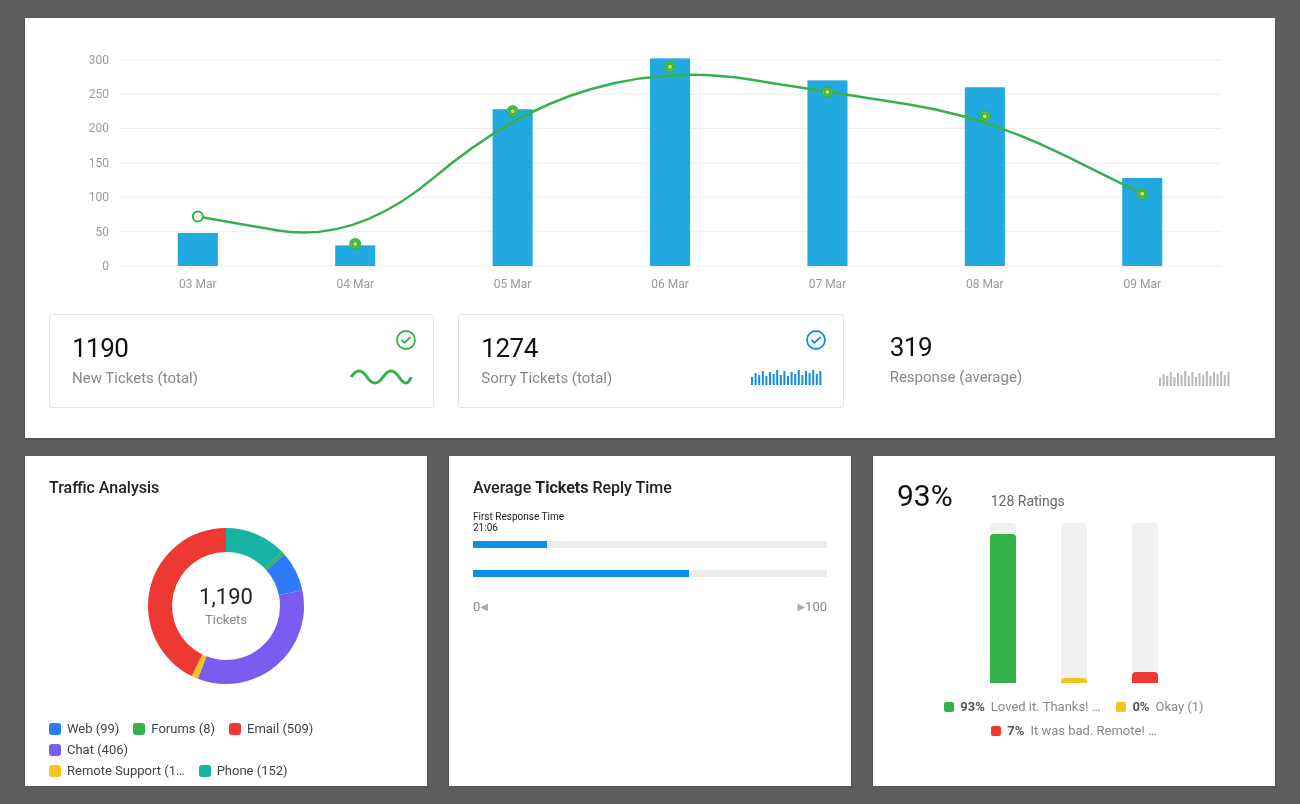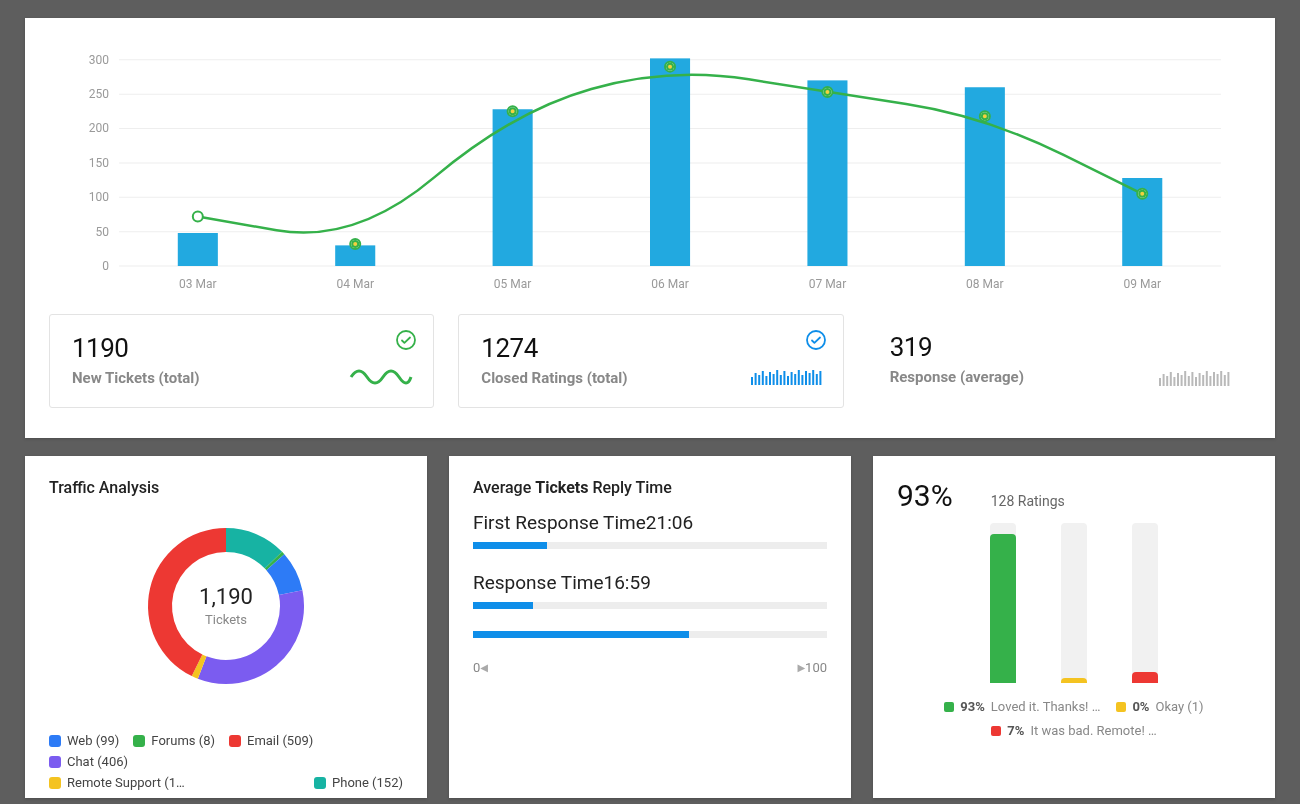--- a/index.html
+++ b/index.html
@@ -27,48 +27,48 @@
 
   
   .kpi-row { display: flex; gap: 24px; margin-top: 20px; }
   .kpi {
     flex: 1;
     padding: 18px 22px 20px;
     position: relative;
   }
   .kpi.boxed { border: 1px solid #e3e3e3; border-radius: 3px; }
   .kpi .val { font-size: 26px; font-weight: 400; color: #111; letter-spacing: -0.5px;}
-  .kpi .lbl { font-size: 15px; color: #888; margin-top: 6px; font-weight: bold; }
+  .kpi .lbl { font-size: 15px; color: #888; margin-top: 6px; }
   .kpi .spark { position: absolute; right: 20px; bottom: 18px; }
   .kpi .check { position: absolute; right: 16px; top: 14px; }
   .check-green circle { fill:none; stroke:#35b14a; stroke-width:1.8; }
   .check-green path  { fill:none; stroke:#35b14a; stroke-width:1.8; stroke-linecap:round; stroke-linejoin:round; }
   .check-blue  circle { fill:none; stroke:#0e8ee9; stroke-width:1.8; }
   .check-blue  path   { fill:none; stroke:#0e8ee9; stroke-width:1.8; stroke-linecap:round; stroke-linejoin:round; }
   .wavy { fill:none; stroke:#35b14a; stroke-width:3; }
 
   
   .row3 { display: flex; gap: 22px; margin-top: 18px; }
   .card { flex: 1; padding: 22px 24px 8px; min-height: 300px; }
   .card-title { font-size: 16px; color:#222; font-weight:500; margin-bottom: 14px;}
   .card-title .bold { font-weight:700; }
 
   
   .donut-wrap{ display:flex; justify-content:center; }
   .donut-center-num{ font-size:22px; fill:#222; text-anchor:middle; }
   .donut-center-lbl{ font-size:13px; fill:#888; text-anchor:middle;}
-  .legend { display:flex; flex-wrap:wrap; column-gap:14px; row-gap:6px; margin-top:32px; font-size:13px; color:#444; justify-content:flex-start;}
+  .legend { display:flex; flex-wrap:wrap; column-gap:14px; row-gap:6px; margin-top:20px; font-size:13px; color:#444; justify-content:flex-start;}
   .legend-item{ display:inline-flex; align-items:center; gap:6px; white-space:nowrap;}
-  .legend-row2{ width:100%; display:flex; justify-content:space-between; column-gap:14px;}
+  .legend-row2{ width:100%; display:flex; justify-content:flex-start; column-gap:14px;}
   .sw{ width:12px; height:12px; border-radius:3px; display:inline-block;}
 
   
   .rt-list{ margin-top:10px;}
   .rt-row{ margin: 10px 0 22px; }
-  .rt-top{ display:flex; justify-content:flex-start; font-size:19px; color:#222; margin-bottom:8px;}
+  .rt-top{ display:flex; justify-content:flex-end; font-size:10px; color:#222; margin-bottom:8px;flex-direction:column;}
   .rt-bar{ height:7px; background:#ededed; border-radius:0; position:relative;}
   .rt-fill{ height:100%; background:#0e8ee9;}
   .rt-axis{ display:flex; justify-content:space-between; align-items:center; color:#888; font-size:13px; margin-top:6px;}
   .rt-axis .arrow{ font-size:10px; color:#aaa; user-select:none;}
   .rt-unit{ text-align:center; color:#888; font-size:13px; margin-top:2px;}
 
   
   .hap-top{ display:flex; align-items:baseline; gap:38px;}
   .hap-pct{ font-size:30px; font-weight:400; color:#111;}
   .hap-count{ font-size:14px; color:#666;}
@@ -142,21 +142,21 @@
       </span>
       <span class="spark">
         <svg width="64" height="22">
             <path class="wavy" d="M2 14 Q10 2 18 14 T34 14 T50 14 T62 14"></path>
           </svg>
       </span>
     </div>
 
     <div class="kpi boxed">
       <div class="val">1274</div>
-      <div class="lbl">Closed  Ratings (total)</div>
+      <div class="lbl">Sorry  Tickets (total)</div>
       <span class="check check-blue">
         <svg width="22" height="22">
             <circle cx="11" cy="11" r="9"></circle>
             <path d="M7 11.5l2.4 2.4L15 8.5"></path>
           </svg>
       </span>
       <span class="spark">
         <svg id="sparkBlue" width="72" height="20">
             <rect x="0" y="12" width="2" height="8" fill="#0e8ee9"></rect>
             <rect x="3.6" y="8" width="2" height="12" fill="#0e8ee9"></rect>
@@ -249,29 +249,20 @@
     <div class="rt-row">
       <div class="rt-top">
         <span>First Response Time</span>
         <span>21:06</span>
       </div>
       <div class="rt-bar">
         <div class="rt-fill" style="width:21%"></div>
       </div>
     </div>
     <div class="rt-row">
-      <div class="rt-top">
-        <span>Response Time</span>
-        <span>16:59</span>
-      </div>
-      <div class="rt-bar">
-        <div class="rt-fill" style="width:17%"></div>
-      </div>
-    </div>
-    <div class="rt-row">
       <div class="rt-bar">
         <div class="rt-fill" style="width:61%"></div>
       </div>
     </div>
       </div>
     <div class="rt-axis">
       <span>0</span>
       <span class="arrow">◀</span>
       <span style="flex:1"></span>
       <span class="arrow">▶</span>

